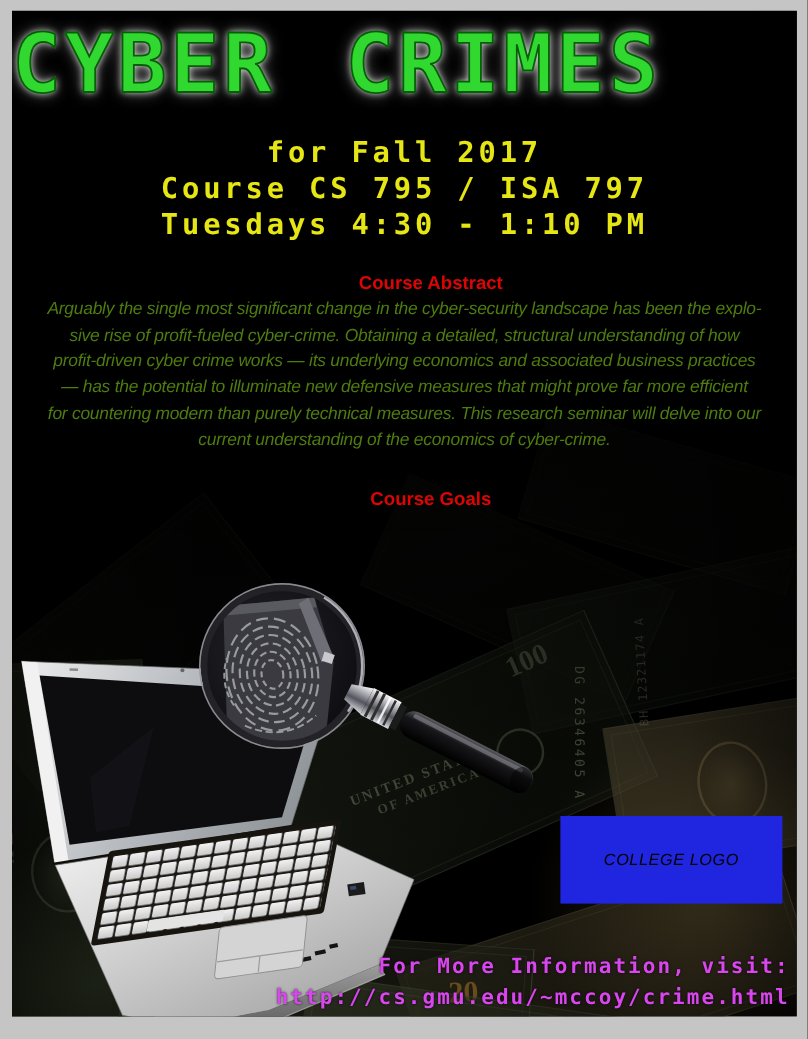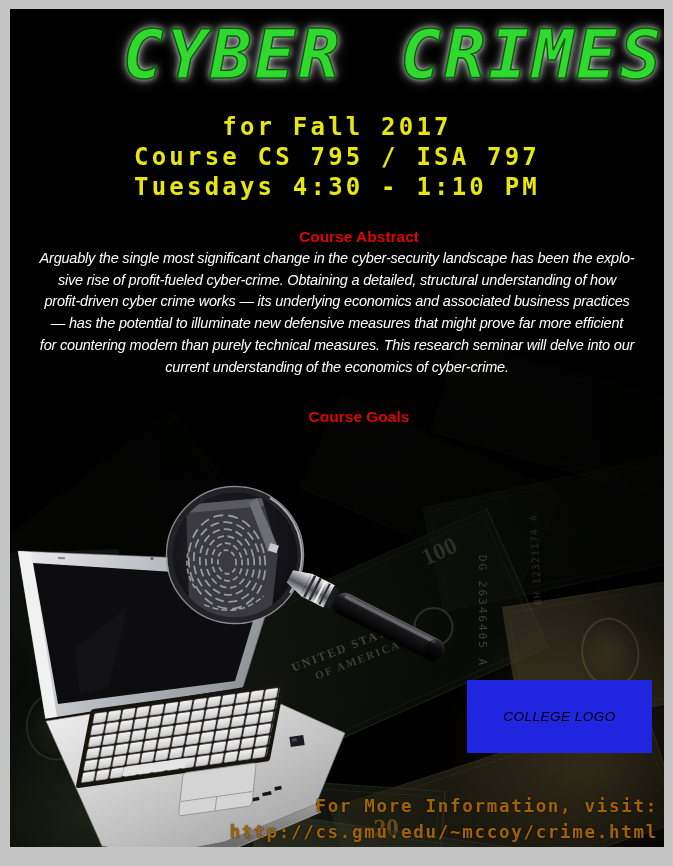--- a/index.html
+++ b/index.html
@@ -57,42 +57,42 @@
   .glow1{position:absolute;left:430px;top:600px;width:300px;height:280px;
       background:radial-gradient(closest-side,rgba(128,106,60,0.28),transparent);}
   .glow2{position:absolute;left:-70px;top:690px;width:280px;height:240px;
       background:radial-gradient(closest-side,rgba(92,108,72,0.22),transparent);}
 
   
   .illus{position:absolute;left:-10px;top:-9px;width:673px;height:866px;}
 
   
   .digital{font-family:"DejaVu Sans Mono",monospace;font-weight:bold;}
-  .title{position:absolute;left:0;width:100%;top:5px;height:82px;line-height:82px;text-align:right;
+  .title{position:absolute;left:0;width:100%;top:5px;height:82px;line-height:82px;text-align:left;
       font-size:68px;letter-spacing:3px;word-spacing:14px;color:#30d830;
       -webkit-text-stroke:1.5px #065f06;
-      text-shadow:0 0 6px rgba(255,255,255,0.9),0 0 13px rgba(215,215,215,0.55);font-style:italic;}
+      text-shadow:0 0 6px rgba(255,255,255,0.9),0 0 13px rgba(215,215,215,0.55);}
   .subtitle{position:absolute;left:0;width:100%;top:103px;text-align:center;
       font-size:24px;line-height:30px;letter-spacing:3.2px;color:#e6e614;}
   .sec-heading{position:absolute;left:0;width:100%;text-align:center;
       font-weight:bold;font-size:15.5px;color:#dd0404;padding-left:22px;}
   .abstract-h{top:219px;}
   .goals-h{top:399px;}
   .bodytext{position:absolute;left:0;width:100%;text-align:center;font-style:italic;
-      font-size:14.5px;letter-spacing:-0.2px;line-height:21.7px;color:#ffffff;}
+      font-size:14.5px;letter-spacing:-0.2px;line-height:21.7px;color:#4d7c0f;}
   .bodytext div{white-space:nowrap;}
   .abstract-t{top:239px;}
   .goals-t{top:420px;line-height:22px;}
 
   .logo-box{position:absolute;left:457px;top:671px;width:185px;height:73px;background:#2026df;
       display:flex;align-items:center;justify-content:center;}
   .logo-box span{font-style:italic;font-size:13.5px;letter-spacing:0.5px;color:#000;}
 
   .footer{position:absolute;right:6px;top:784px;text-align:right;
-      font-size:17.5px;line-height:26px;letter-spacing:1.7px;color:#a16207;
+      font-size:17.5px;line-height:26px;letter-spacing:1.7px;color:#d946ef;
       text-shadow:0 0 2px rgba(0,0,0,0.8);}
 </style>
 </head>
 <body>
 
 <div class="poster">
   <div class="canvas">
 
     <div class="money">
       <div class="bill b7">

